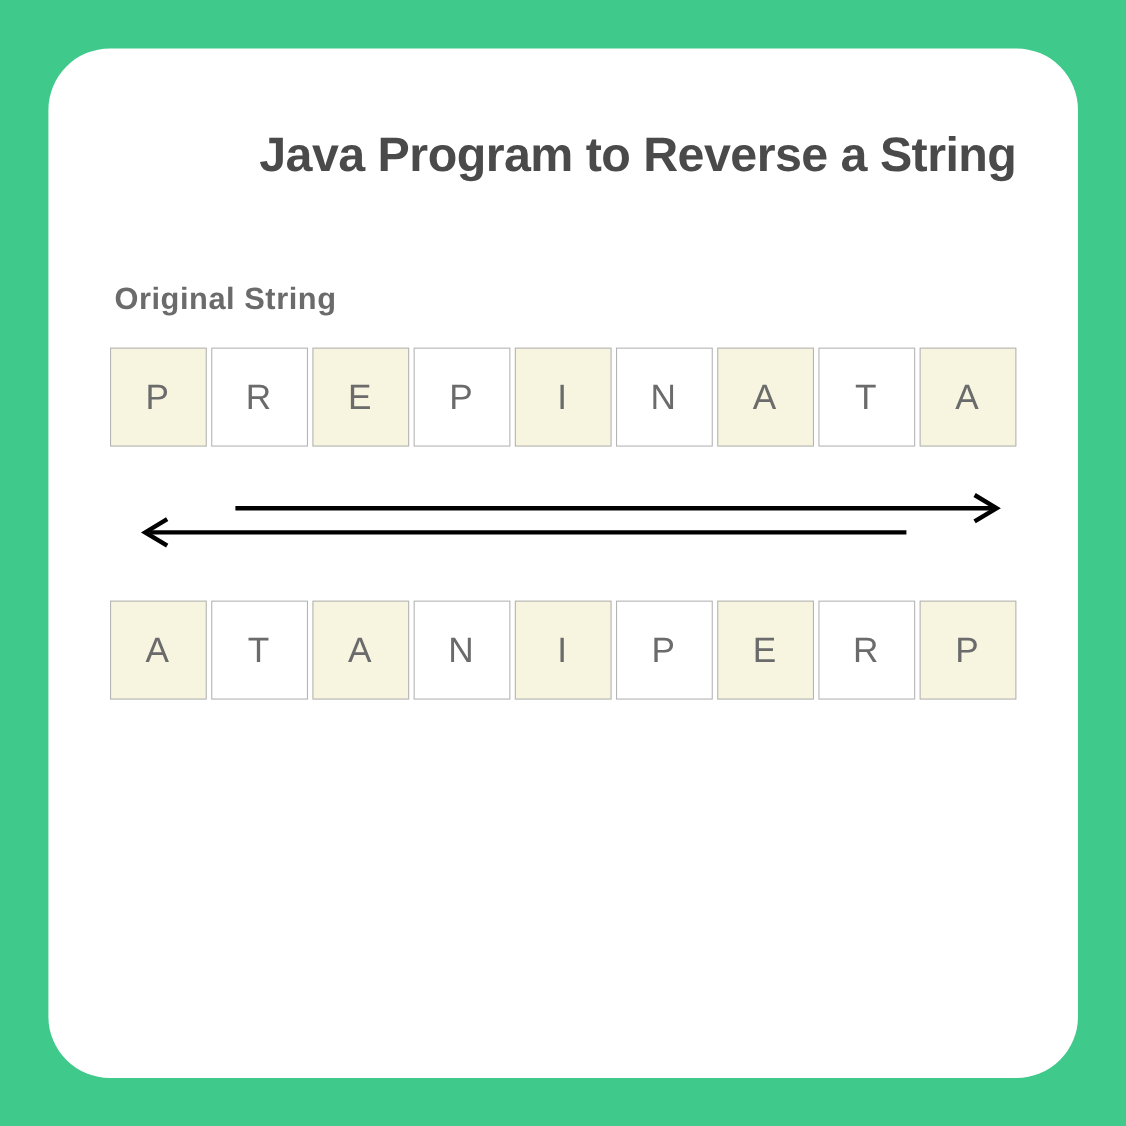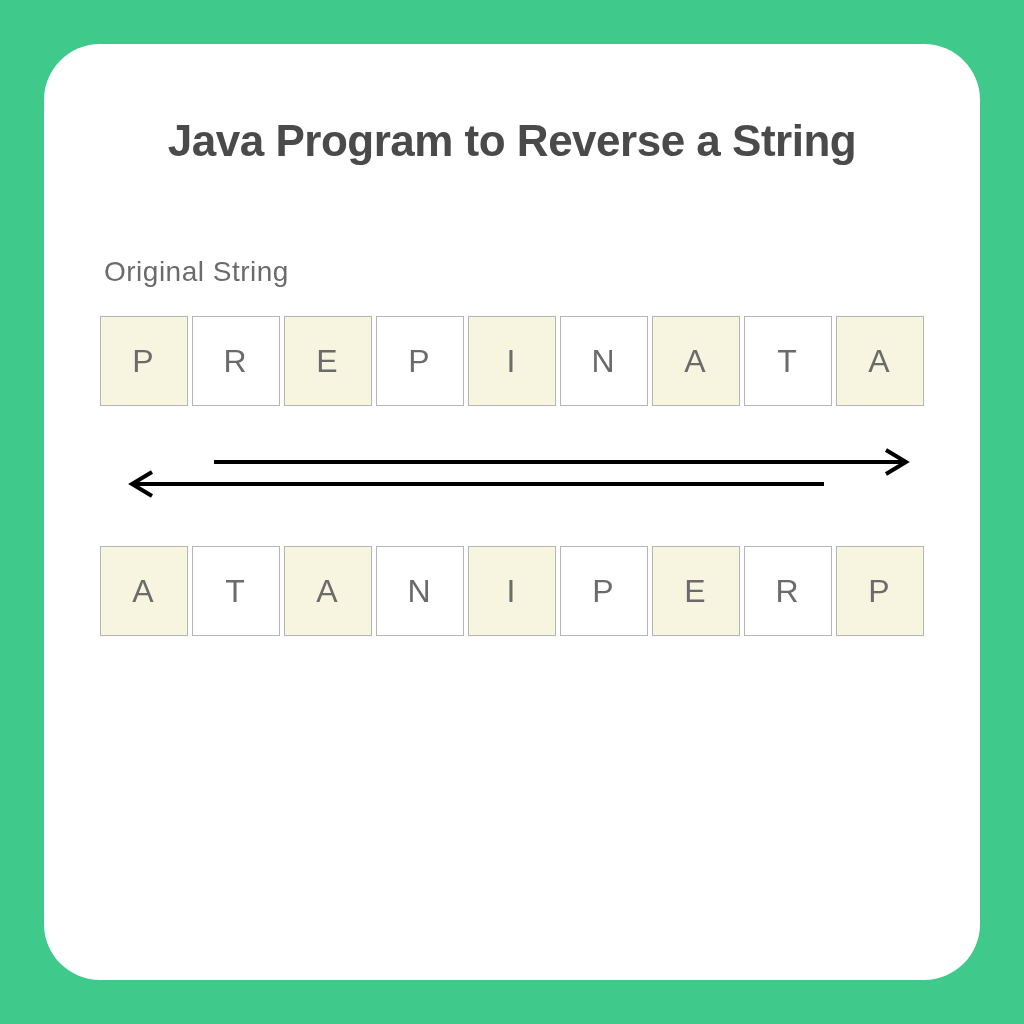--- a/index.html
+++ b/index.html
@@ -14,27 +14,27 @@
   width: 100%;
   height: 100%;
   background: #ffffff;
   border-radius: 56px;
   padding: 72px 56px 56px 56px;
 }
 .title {
   font-size: 44px;
   font-weight: 700;
   color: #4a4a4a;
-  text-align: center;
+  text-align: right;
   letter-spacing: -0.5px;
   margin-bottom: 90px;
 }
 .label {
   font-size: 28px;
-  font-weight: 400;
+  font-weight: 700;
   color: #6b6b6b;
   margin-bottom: 28px;
   margin-left: 4px;
   letter-spacing: 0.5px;
 }
 .row {
   display: flex;
   gap: 4px;
   margin-bottom: 38px;
 }

